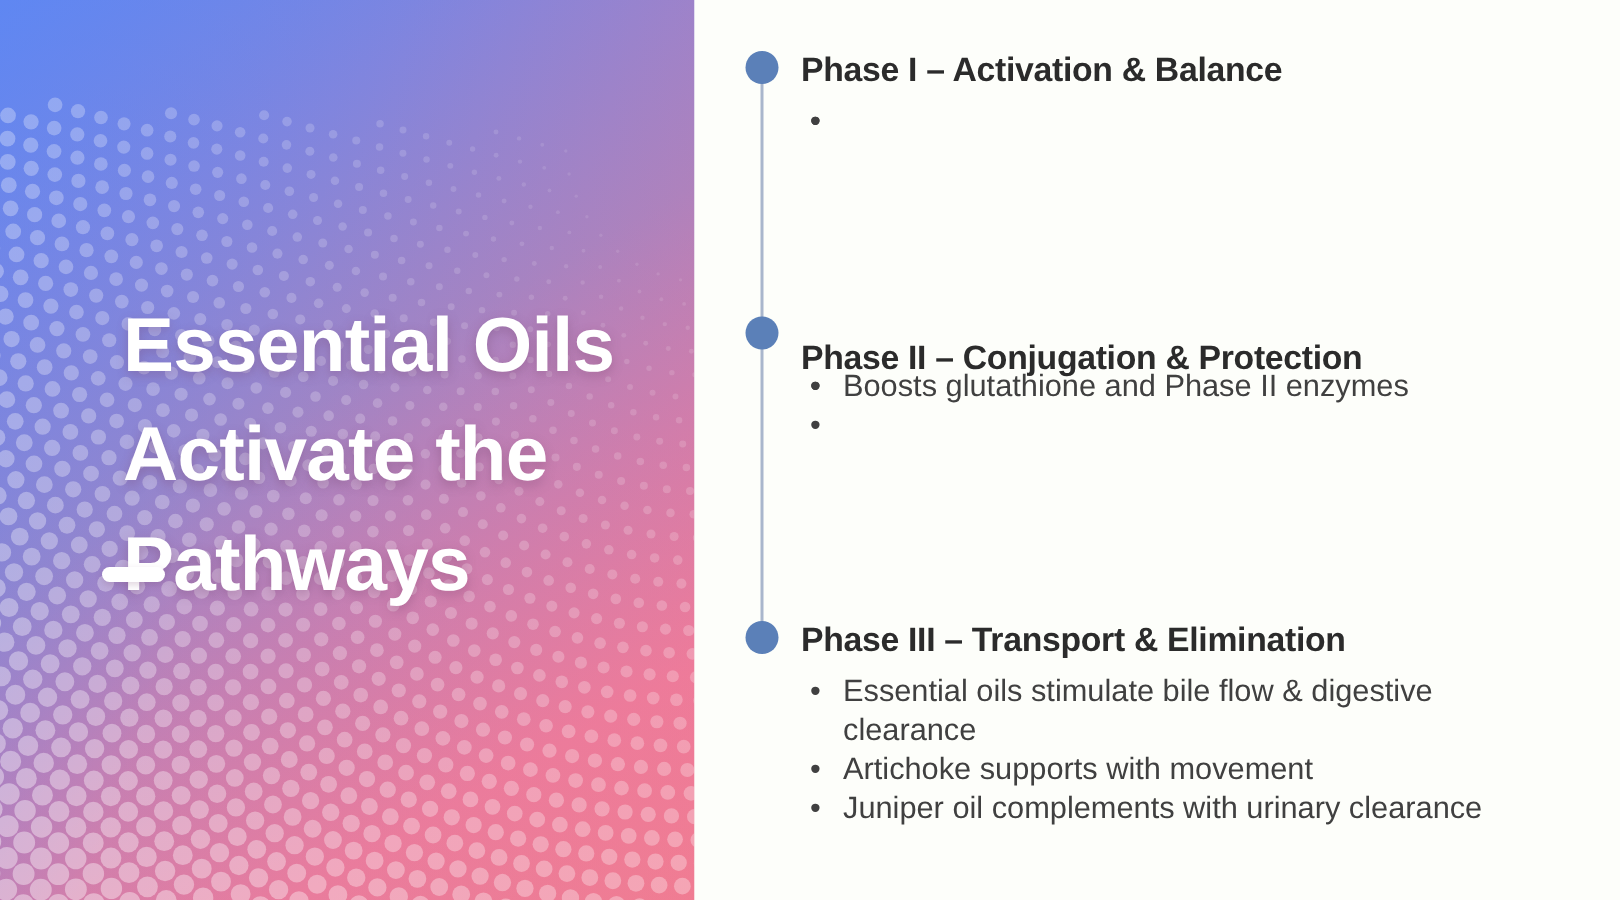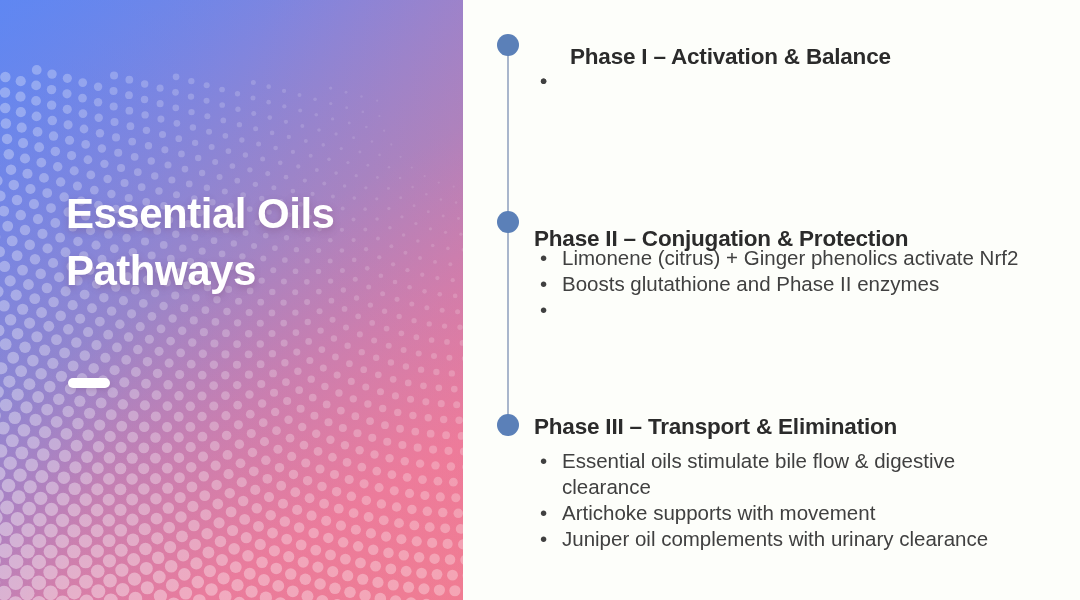--- a/index.html
+++ b/index.html
@@ -25,22 +25,22 @@
   }
   .left-panel .tint{
     position:absolute;inset:0;
     background:linear-gradient(110deg, rgba(95,135,242,0.55) 0%, rgba(155,133,200,0.10) 40%, rgba(240,120,150,0.40) 100%);
   }
   .dots{position:absolute;inset:0;}
   .title-wrap{
     position:absolute;left:66px;top:185px;width:380px;
   }
   .slide-title{
-    margin:0;color:#FFFFFF;font-weight:bold;
-    font-size:42px;line-height:57px;letter-spacing:-0.5px;
+    margin:16px;color:#FFFFFF;font-weight:bold;
+    font-size:51px;line-height:57px;letter-spacing:-0.5px;
     text-shadow:0 3px 7px rgba(120,70,110,0.35);
   }
   .title-rule{
     position:absolute;left:68px;top:378px;width:42px;height:10px;
     background:#FFFFFF;border-radius:5px;
     box-shadow:0 2px 5px rgba(120,70,110,0.22);
   }
 
   
   .right-panel{
@@ -1133,41 +1133,42 @@
         <circle cx="4.52" cy="572.02" r="7.30" fill="#FFFFFF" opacity="0.400"></circle>
         <circle cx="-6.45" cy="561.07" r="7.30" fill="#FFFFFF" opacity="0.400"></circle>
         <circle cx="15.56" cy="603.53" r="7.30" fill="#FFFFFF" opacity="0.400"></circle>
         <circle cx="4.12" cy="593.08" r="7.30" fill="#FFFFFF" opacity="0.400"></circle>
         <circle cx="-7.08" cy="582.36" r="7.30" fill="#FFFFFF" opacity="0.400"></circle>
         <circle cx="-7.50" cy="603.43" r="7.30" fill="#FFFFFF" opacity="0.400"></circle>
       </svg>
 
     <div class="title-wrap">
       <h1 class="slide-title">Essential Oils</h1>
+      <h1 class="slide-title">Activate the</h1>
       <h1 class="slide-title">Pathways</h1>
     </div>
     <div class="title-rule"></div>
   </div>
 
   <div class="right-panel">
     <div class="timeline-line"></div>
     <div class="phases">
         <div class="phase">
           <div class="phase-marker" style="top: 34px; background: rgb(91, 128, 184);"></div>
-          <div class="phase-heading" style="top: 44px; margin-left: 36px;">Phase I – Activation &amp; Balance</div>
+          <div class="phase-heading" style="top: 34px;">Phase I – Activation &amp; Balance</div>
           <ul class="phase-list" style="top: 68px;">
             <li><span class="dot">•</span></li>
             <li><span class="dot">•</span></li>
           </ul>
         </div>
         <div class="phase">
           <div class="phase-marker" style="top: 211px; background: rgb(91, 128, 184);"></div>
           <div class="phase-heading" style="top: 226px;">Phase II – Conjugation &amp; Protection</div>
           <ul class="phase-list" style="top: 245px;">
-            <li><span class="dot">•</span><span>Limonene (citrus) + Ginger phenolics activate Nrf2</span></li>
+            <li><span class="dot">•</span></li>
             <li><span class="dot">•</span><span>Boosts glutathione and Phase II enzymes</span></li>
             <li><span class="dot">•</span></li>
           </ul>
         </div>
         <div class="phase">
           <div class="phase-marker" style="top: 414px; background: rgb(91, 128, 184);"></div>
           <div class="phase-heading" style="top: 414px;">Phase III – Transport &amp; Elimination</div>
           <ul class="phase-list" style="top: 448px;">
             <li><span class="dot">•</span><span>Essential oils stimulate bile flow &amp; digestive clearance</span></li>
             <li><span class="dot">•</span><span>Artichoke supports with movement</span></li>

